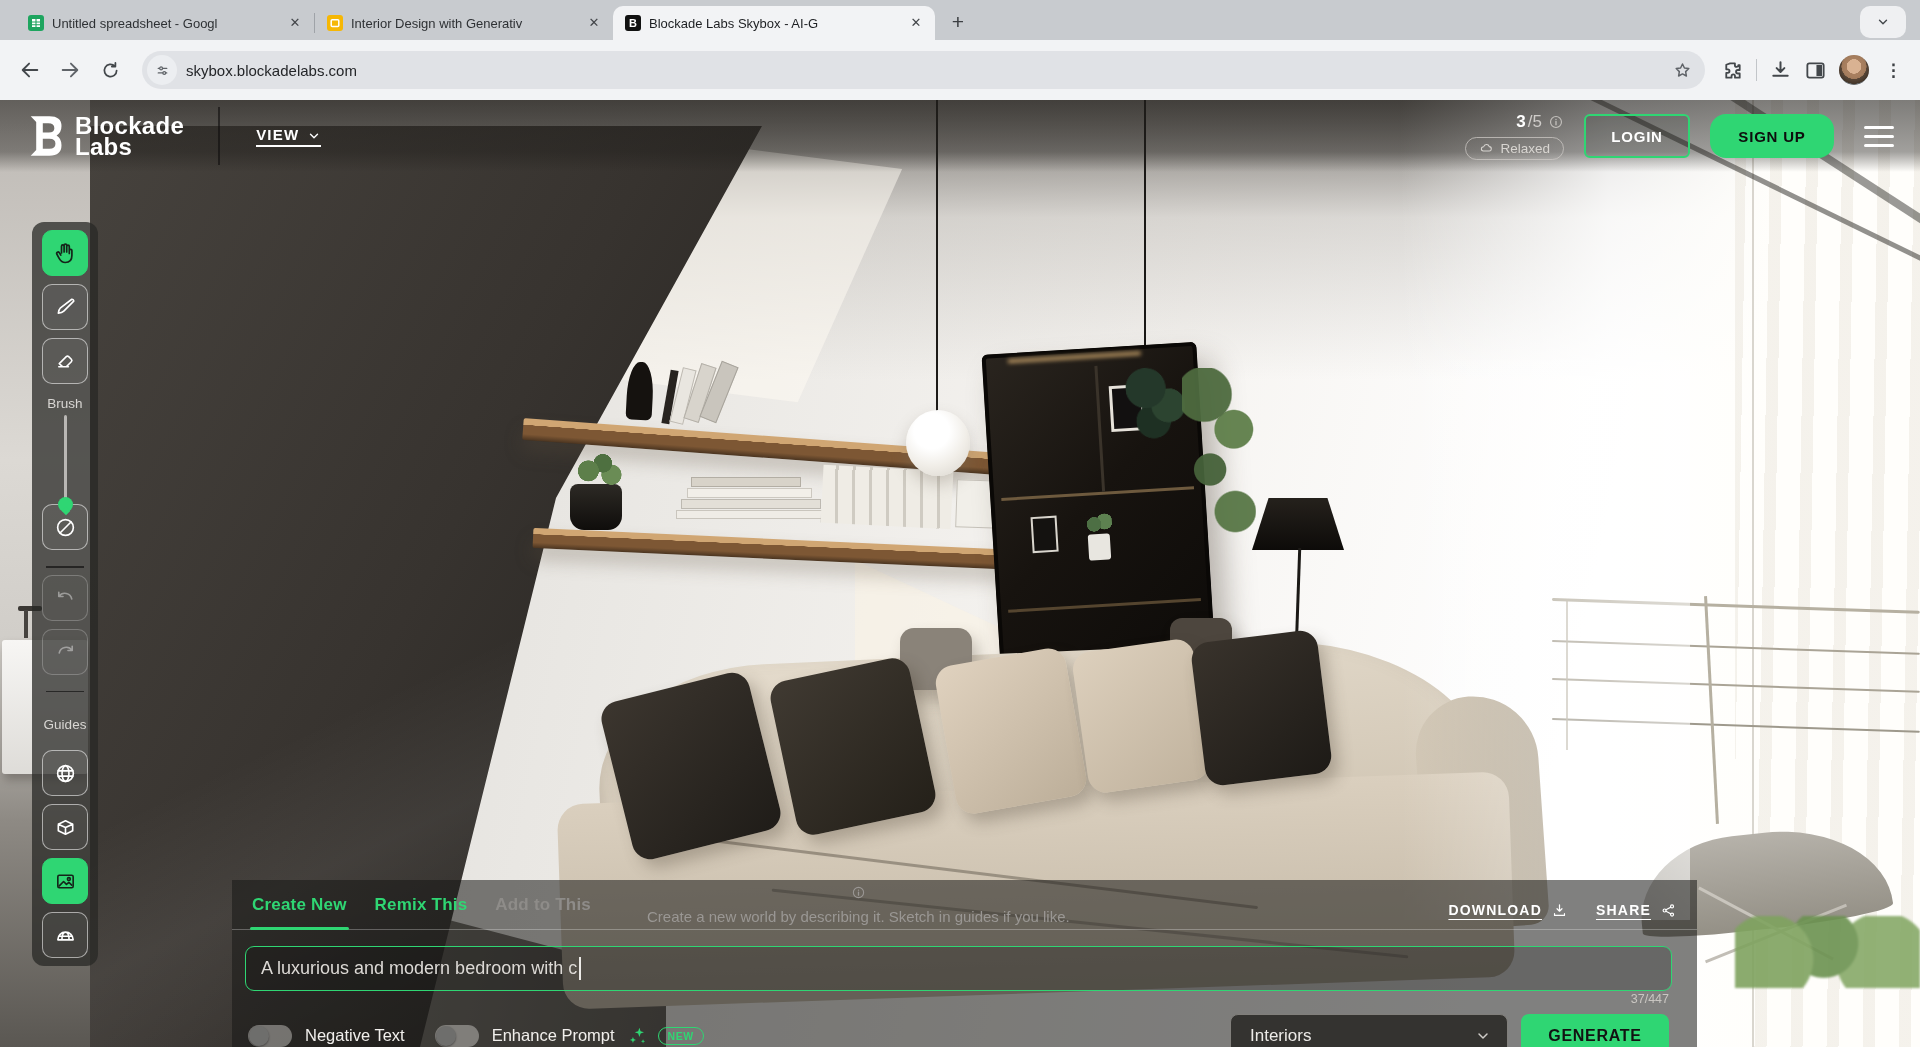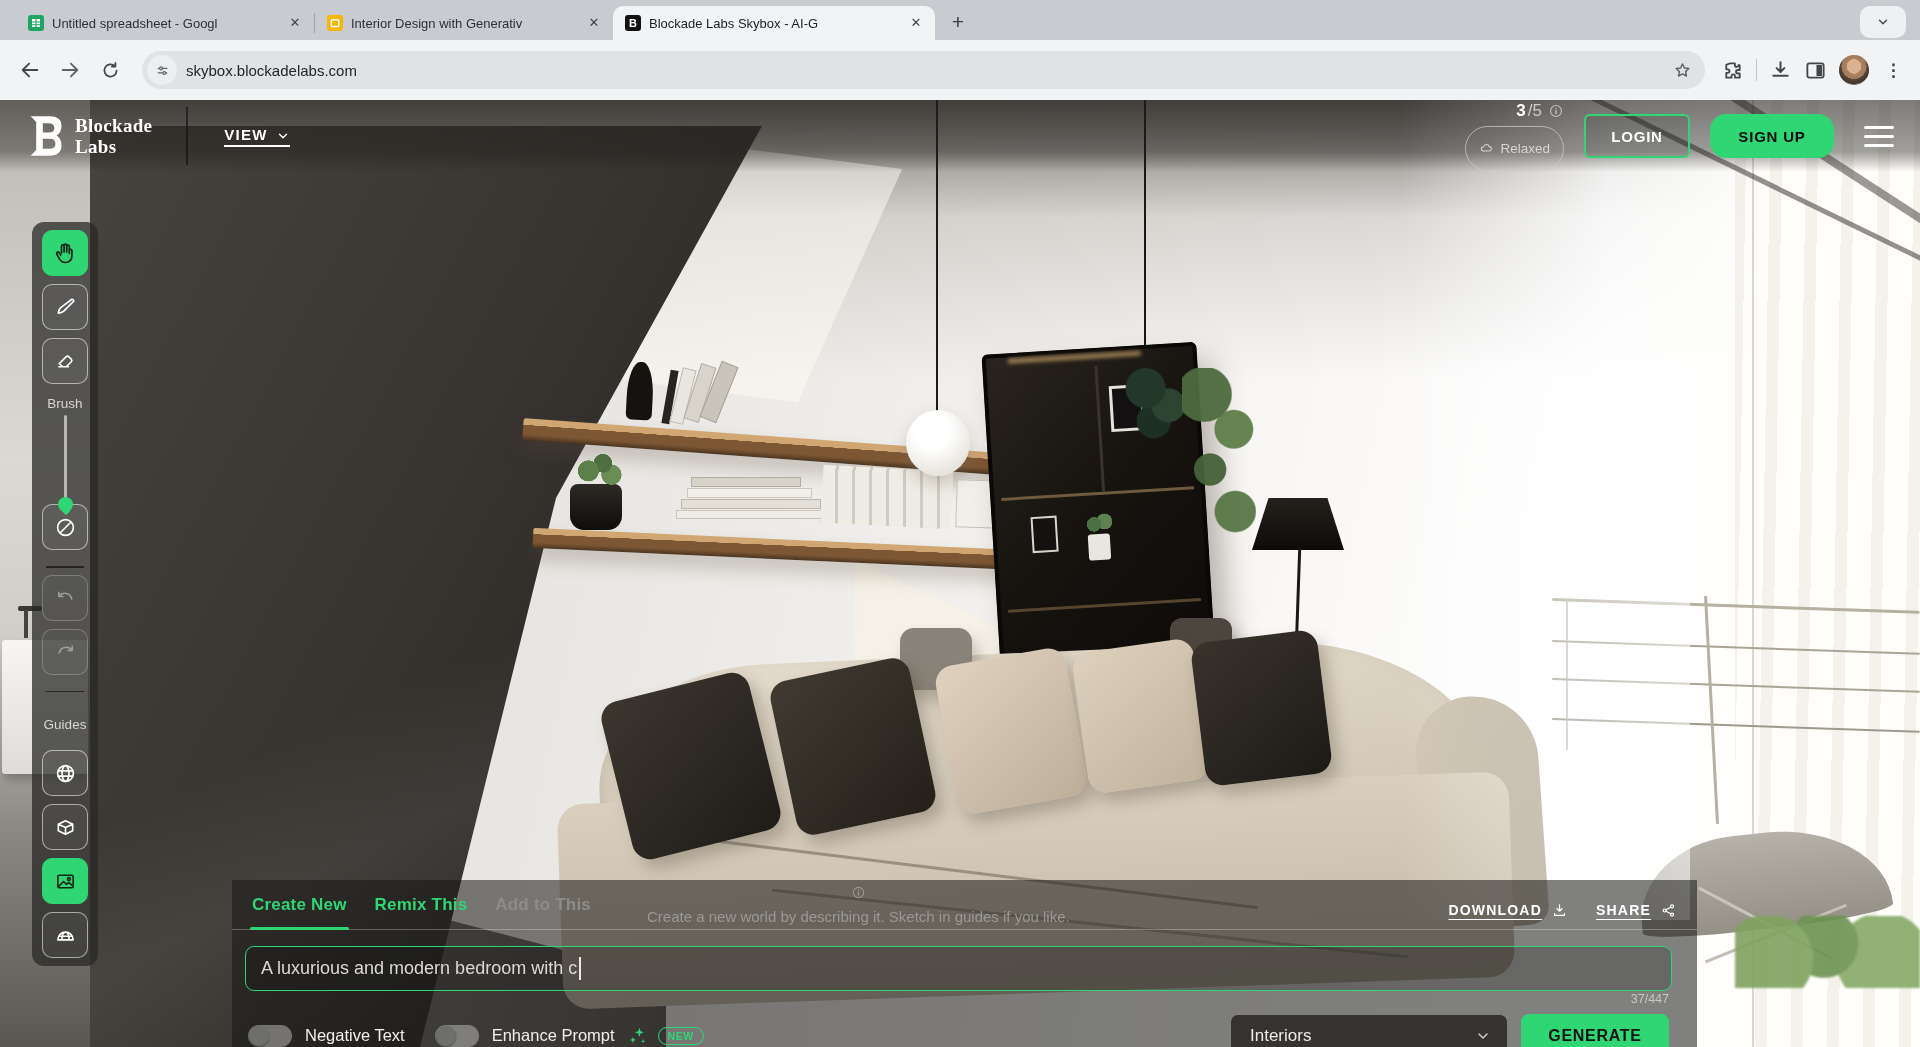--- a/index.html
+++ b/index.html
@@ -149,31 +149,31 @@
   .plant-right { left:1735px; top:816px; width:185px; height:72px; filter:blur(1px); opacity:.9;
     background:radial-gradient(circle at 18% 60%, #7fa35f 0 28%, transparent 29%),
                radial-gradient(circle at 48% 38%, #6b9250 0 32%, transparent 33%),
                radial-gradient(circle at 80% 60%, #87a968 0 30%, transparent 31%); }
 
   
   .site-header { position:absolute; left:0; top:0; right:0; height:72px; z-index:50;
     display:flex; align-items:center; padding:0 26px;
     background:linear-gradient(180deg, rgba(32,30,27,.58), rgba(32,30,27,.42) 72%, rgba(32,30,27,0)); }
   .brand { display:flex; align-items:center; gap:11px; }
-  .brand-text { color:#fff; font-size:19px; font-weight:bold; line-height:21px; letter-spacing:.3px;font-family:Liberation Serif, serif; }
+  .brand-text { color:#fff; font-size:24px; font-weight:bold; line-height:21px; letter-spacing:.3px; }
   .hdr-div { width:2px; height:58px; background:rgba(15,14,13,.6); margin:0 36px 0 34px; }
   .view-link { color:#fff; font-size:15px; font-weight:bold; letter-spacing:1.2px;
     border-bottom:2px solid #fff; padding-bottom:2px; display:flex; align-items:center; gap:8px; }
   .view-link svg { margin-bottom:-3px; }
   .hdr-right { margin-left:auto; display:flex; align-items:center; gap:20px; }
   .credits-wrap { display:flex; flex-direction:column; align-items:flex-end; gap:5px; }
   .credits-line { display:flex; align-items:center; gap:6px; color:#cfccc9; font-size:17px; }
   .credits-line b { color:#fff; font-weight:bold; }
   .plan-pill { display:flex; align-items:center; gap:6px; border:1.5px solid rgba(205,202,198,.75);
-    border-radius:999px; padding:14px 13px; color:#d8d5d1; font-size:13.5px; }
+    border-radius:999px; padding:3px 13px; color:#d8d5d1; font-size:13.5px; }
   .btn-login { width:106px; height:44px; border:2px solid #2fd673; border-radius:6px; background:rgba(18,30,22,.15);
     color:#fff; font-size:15px; font-weight:bold; letter-spacing:.8px; display:flex; align-items:center; justify-content:center; }
   .btn-signup { width:124px; height:44px; background:#2fd673; border-radius:16px;
     color:#0d0d0d; font-size:15px; font-weight:bold; letter-spacing:.8px; display:flex; align-items:center; justify-content:center; }
   .hamburger { display:flex; flex-direction:column; gap:6px; margin-left:10px; }
   .hamburger span { display:block; width:30px; height:3px; background:#fff; border-radius:2px; }
 
   
   .tools { position:absolute; left:32px; top:122px; width:66px; height:744px; z-index:60;
     background:rgba(40,40,38,.75); border-radius:12px; display:flex; flex-direction:column; align-items:center; padding-top:8px; }

